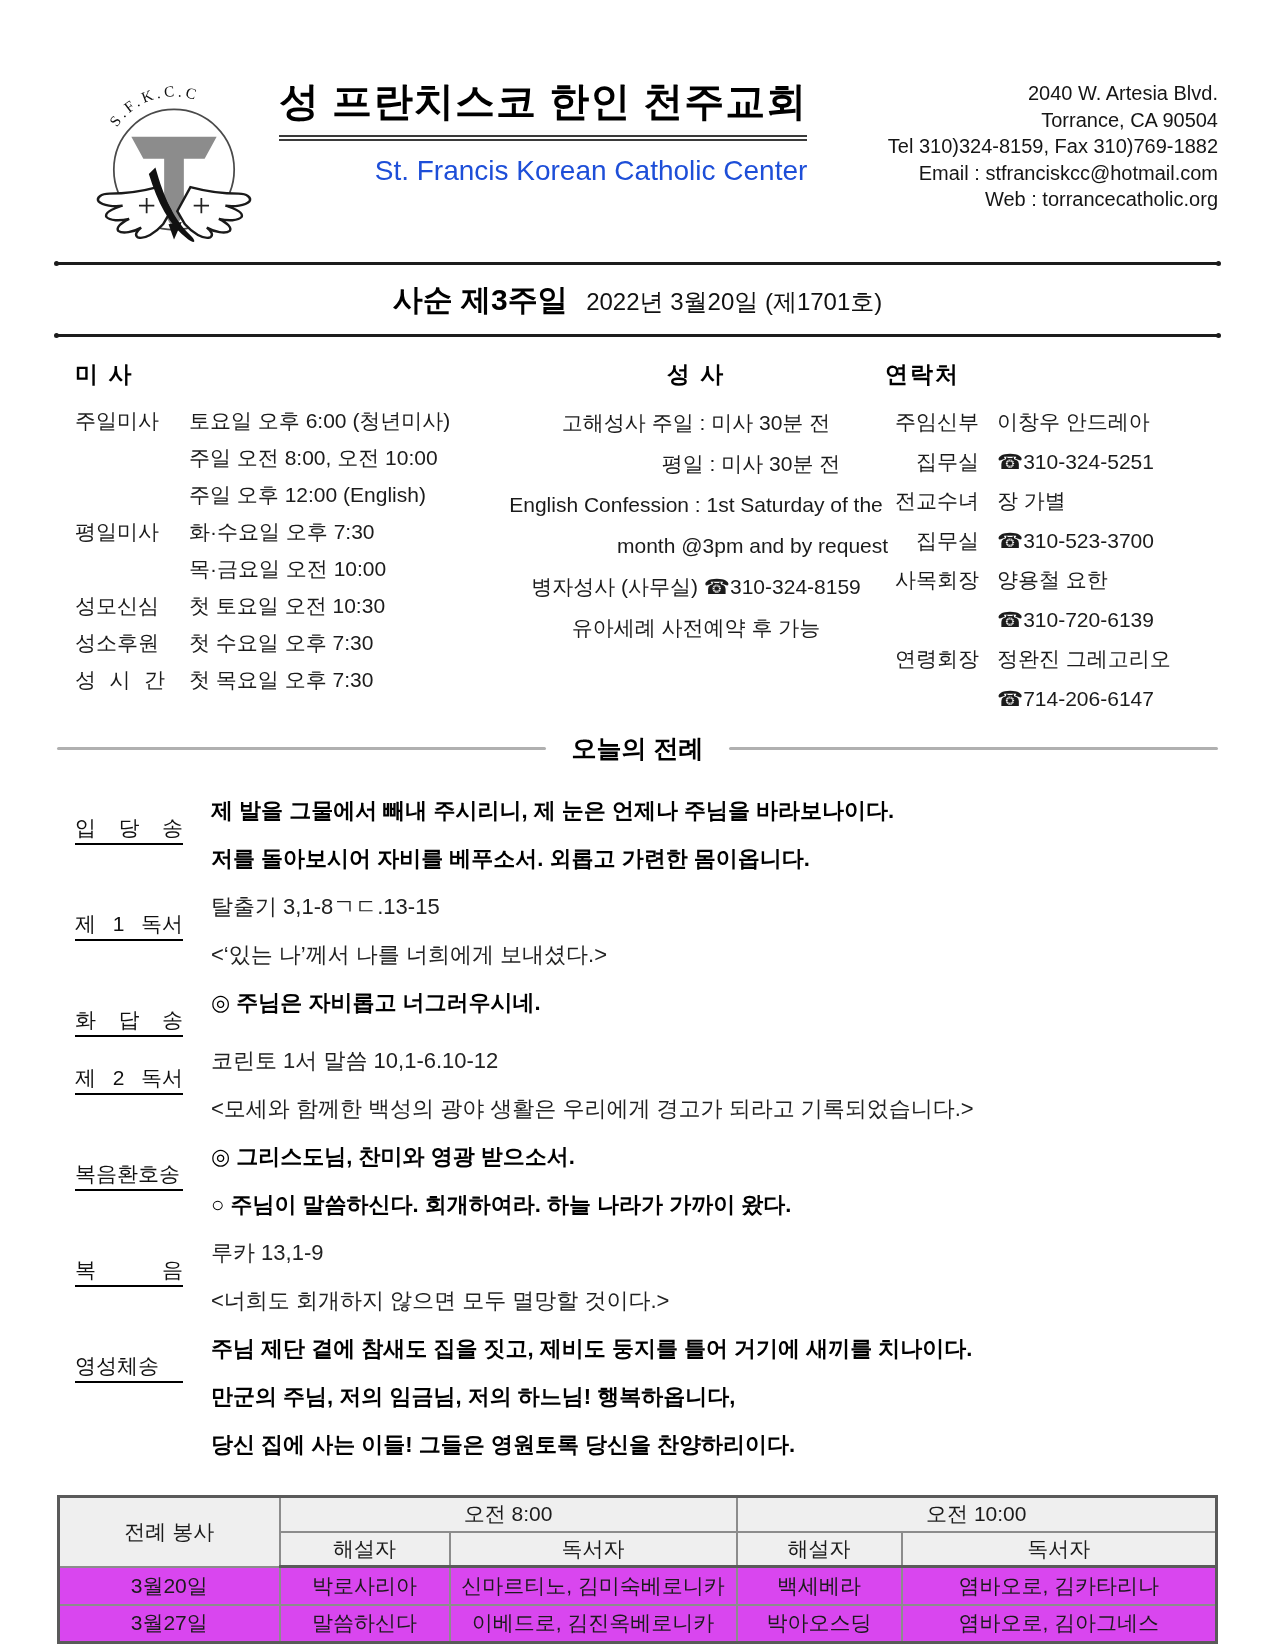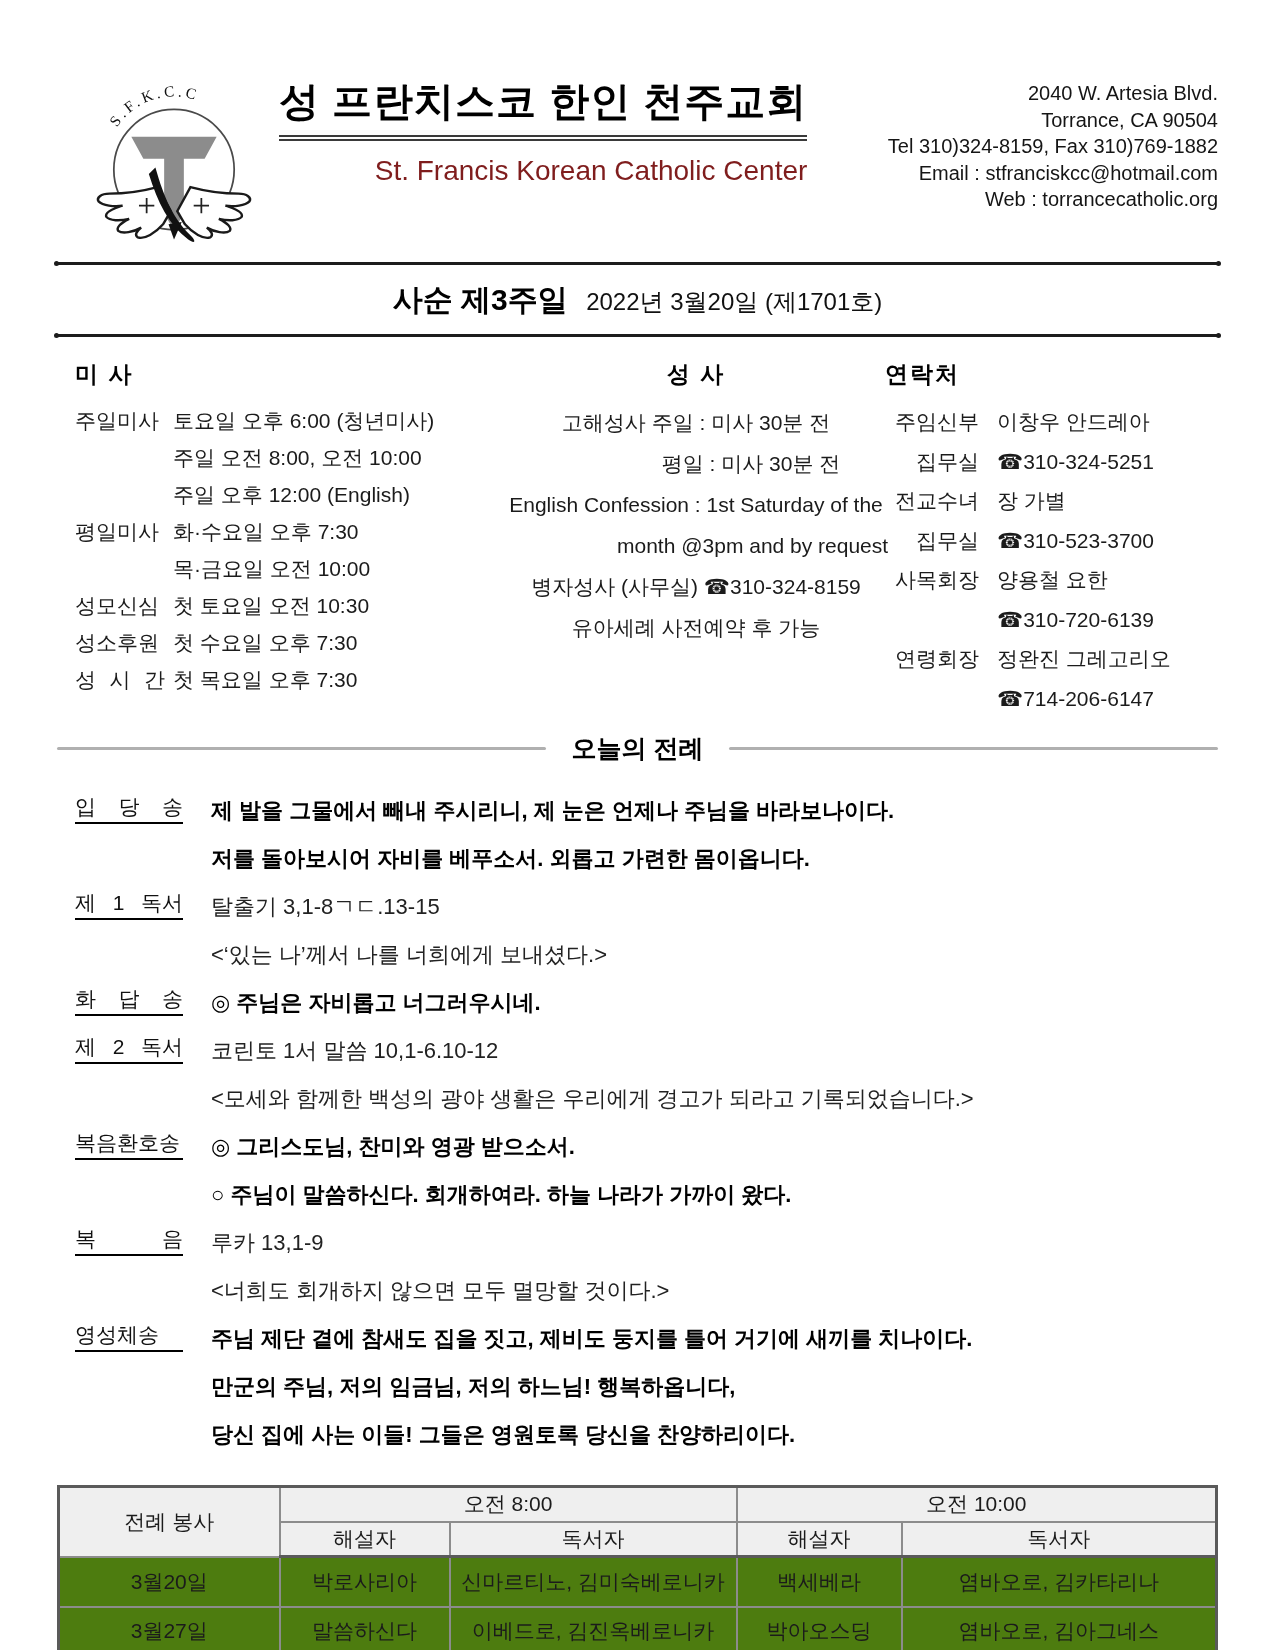--- a/index.html
+++ b/index.html
@@ -14,21 +14,21 @@
     padding: 58px 57px 0 57px;
     overflow: hidden;
   }
 
   
   .hdr { display: flex; align-items: flex-start; }
   .logo-wrap { flex: none; width: 188px; margin-left: 24px; }
   .title-block { flex: none; text-align: right; padding-top: 16px; margin-left: 10px; }
   .kr-title { font-size: 40px; font-weight: bold; letter-spacing: 1px; white-space: nowrap; color:#000; }
   .double-rule { height: 6px; border-top: 2px solid #3a3a3a; border-bottom: 2px solid #3a3a3a; margin: 6px 0 14px 0; }
-  .en-title { font-size: 28px; color: #7f1d1d; white-space: nowrap; }
+  .en-title { font-size: 28px; color: #1d4ed8; white-space: nowrap; }
   .addr { flex: 1; text-align: right; padding-top: 22px; font-size: 20px; line-height: 26.5px; color:#151515; }
 
   
   .thick-rule { position: relative; height: 3px; background: #1c1c1c; margin: 0; }
   .thick-rule::before, .thick-rule::after {
     content:""; position:absolute; top:-1px; width:5px; height:5px; border-radius:50%; background:#1c1c1c;
   }
   .thick-rule::before { left:-3px; } .thick-rule::after { right:-3px; }
   .rule-top { margin-top: 14px; }
 
@@ -38,51 +38,51 @@
 
   
   .info-cols { display: flex; padding: 12px 0 0 18px; }
   .info-cols h3 { margin: 10px 0 12px 0; font-size: 23px; font-weight: bold; letter-spacing: 2px; color:#000; }
   .col-mass { width: 432px; }
   .col-sac  { width: 378px; text-align: center; }
   .col-con  { flex: 1; }
   .col-mass, .col-sac, .col-con { font-size: 21px; color:#1b1b1b; }
 
   .mrow { display: flex; }
-  .mlabel { flex: none; width: 90px; margin-right: 8px; line-height: 37px; text-align-last: justify; white-space: pre; }
+  .mlabel { flex: none; width: 90px; margin-right: 24px; line-height: 37px; text-align-last: justify; white-space: pre; }
   .mlines > div { line-height: 37px; white-space: nowrap; }
 
   .sline { line-height: 41px; white-space: nowrap; }
   .in1 { padding-left: 110px; }
   .in2 { padding-left: 86px; }
 
   .crow { display: flex; line-height: 39.5px; }
   .clabel { flex: none; width: 94px; text-align: right; margin-right: 18px; white-space: pre; }
   .cval { white-space: nowrap; }
 
   
   .sec-head { display: flex; align-items: center; margin-top: 14px; }
   .sec-head .hline { flex: 1; height: 3px; background: #b0b0b0; border-radius: 2px; }
   .sec-head .txt { flex: none; margin: 0 26px; font-size: 25px; font-weight: bold; color:#000; }
 
   
   .liturgy { padding: 22px 0 0 18px; }
   .lit { display: flex; }
-  .llabel { flex: none; width: 108px; height: 33px; line-height: 31px; margin-top: 4px;
+  .llabel { flex: none; width: 108px; height: 33px; line-height: 31px; margin-top: 25px;
             border-bottom: 2px solid #000; font-size: 21px; color:#111;
             text-align-last: justify; white-space: pre; }
   .llines { flex: 1; padding-left: 28px; }
   .lline { line-height: 48px; font-size: 22px; color: #222; white-space: nowrap; }
   .lline.b { font-weight: bold; color: #000; }
 
   
   .sched { width: 100%; border-collapse: collapse; margin-top: 26px; table-layout: fixed; }
   .sched th, .sched td { border: 2px solid #8c8c8c; text-align: center; font-size: 21px; font-weight: normal; color:#1b1b1b; padding: 0; }
   .sched th { background: #efefef; height: 35px; }
-  .sched td { background: #4d7c0f; height: 50px; }
+  .sched td { background: #d946ef; height: 38px; }
   .sched { border: 3px solid #5a5a5a; }
   .sched thead tr:last-child th { border-bottom: 3px solid #5a5a5a; }
 
   
   .logo-svg text { font-family: "Liberation Serif", "DejaVu Serif", serif; }
 </style>
 </head>
 <body>
 
 <div class="page">

